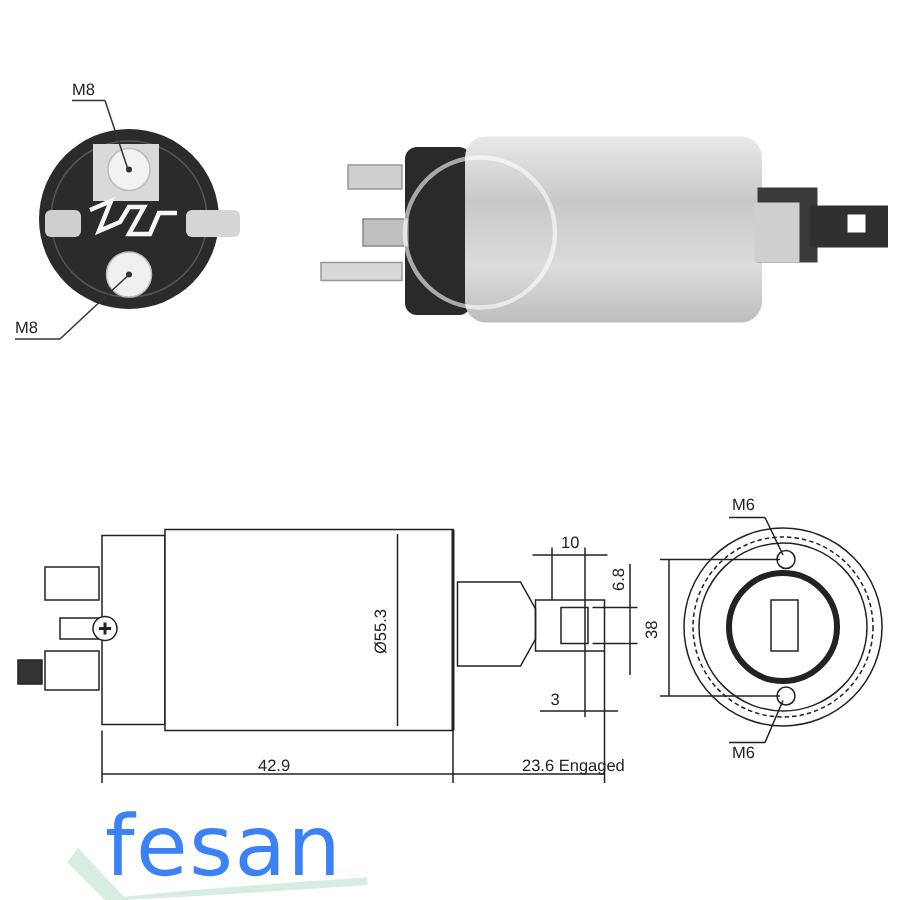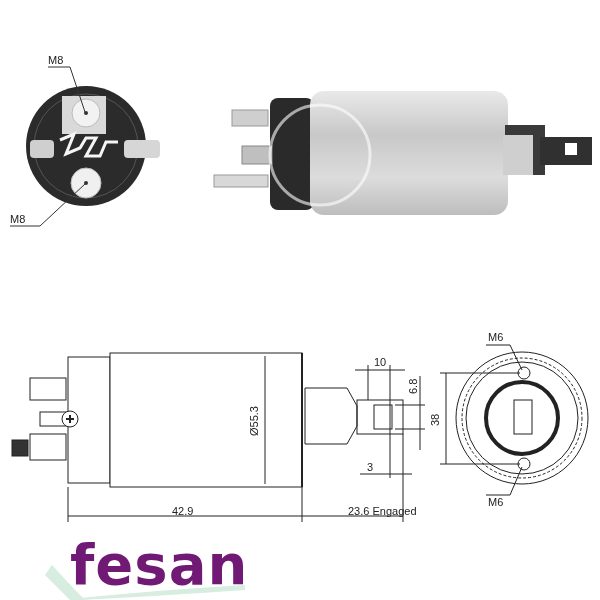--- a/index.html
+++ b/index.html
@@ -1,20 +1,20 @@
 <!DOCTYPE html>
 <html><head>
 <meta charset="utf-8">
 <style>
   html, body { margin:0; padding:0; background:#ffffff; }
   body { width:600px; height:600px; position:relative; overflow:hidden; font-family:"Liberation Sans", sans-serif; }
   .layer { position:absolute; left:0; top:0; width:600px; height:600px; }
   .lbl { position:absolute; font-size:11px; color:#222; line-height:1; white-space:nowrap; }
   .vlbl { position:absolute; font-size:11px; color:#222; line-height:1; white-space:nowrap; transform-origin:left top; transform:rotate(-90deg); }
-  .brand { position:absolute; left:70px; top:532px; font-size:56px; font-weight:bold; color:#701a75; letter-spacing:1px; font-family:"DejaVu Sans", sans-serif; }
+  .brand { position:absolute; left:70px; top:532px; font-size:56px; font-weight:normal; color:#3b82f6; letter-spacing:1px; font-family:"DejaVu Sans", sans-serif; }
 </style>
 </head>
 <body>
 
 <svg class="layer" viewBox="0 0 600 600" width="600" height="600">
   <circle cx="86" cy="146" r="60" fill="#2b2b2b"></circle>
   <circle cx="86" cy="146" r="52" fill="none" stroke="#555" stroke-width="1"></circle>
   <path d="M62 96 h44 v38 h-44 z" fill="#d9d9d9"></path>
   <circle cx="86" cy="113" r="14" fill="#f2f2f2" stroke="#bbb"></circle>
   <circle cx="86" cy="113" r="2" fill="#333"></circle>

